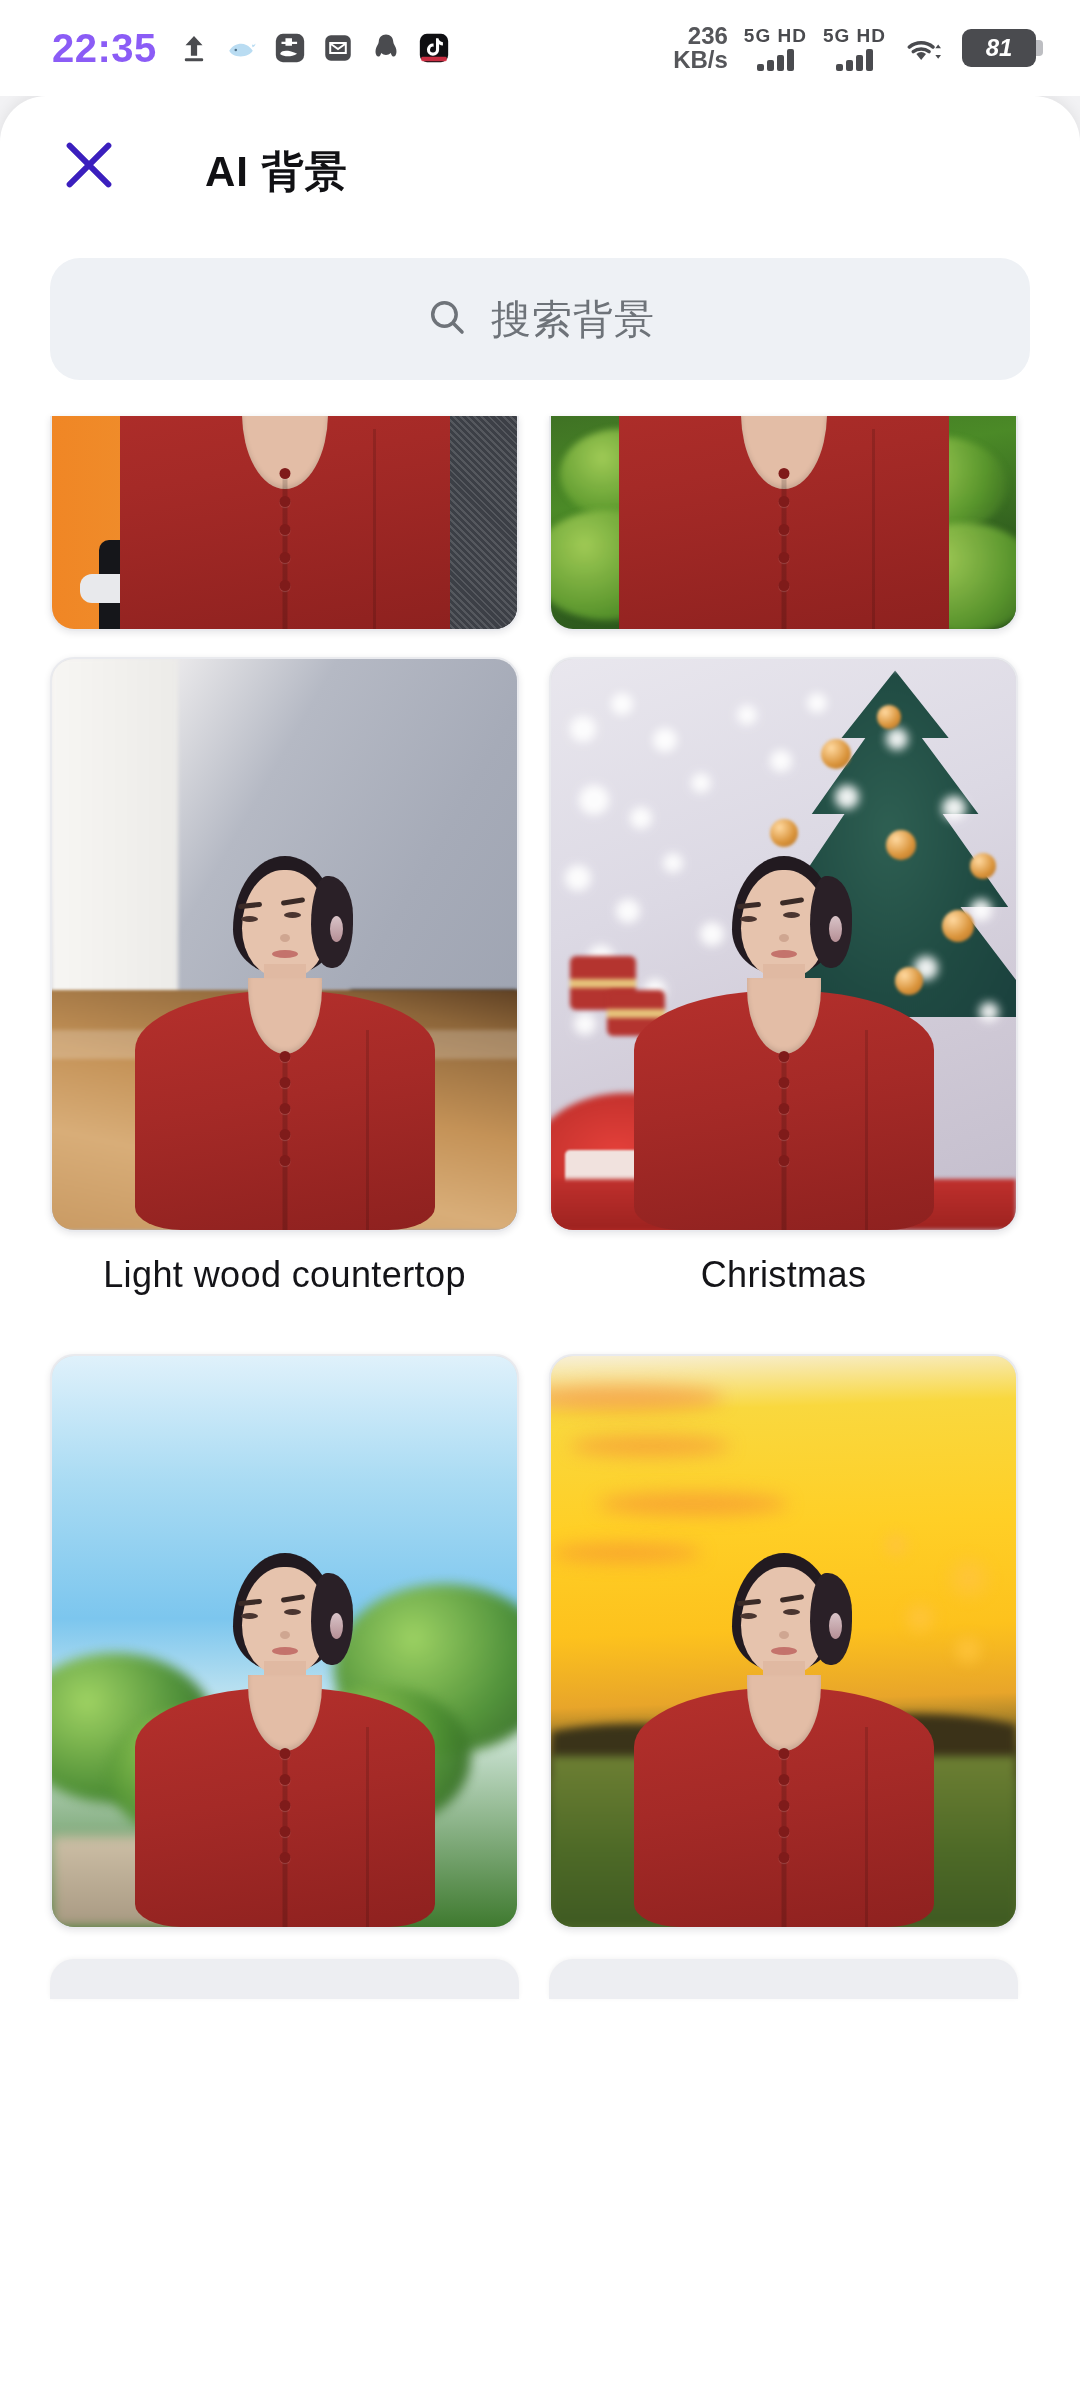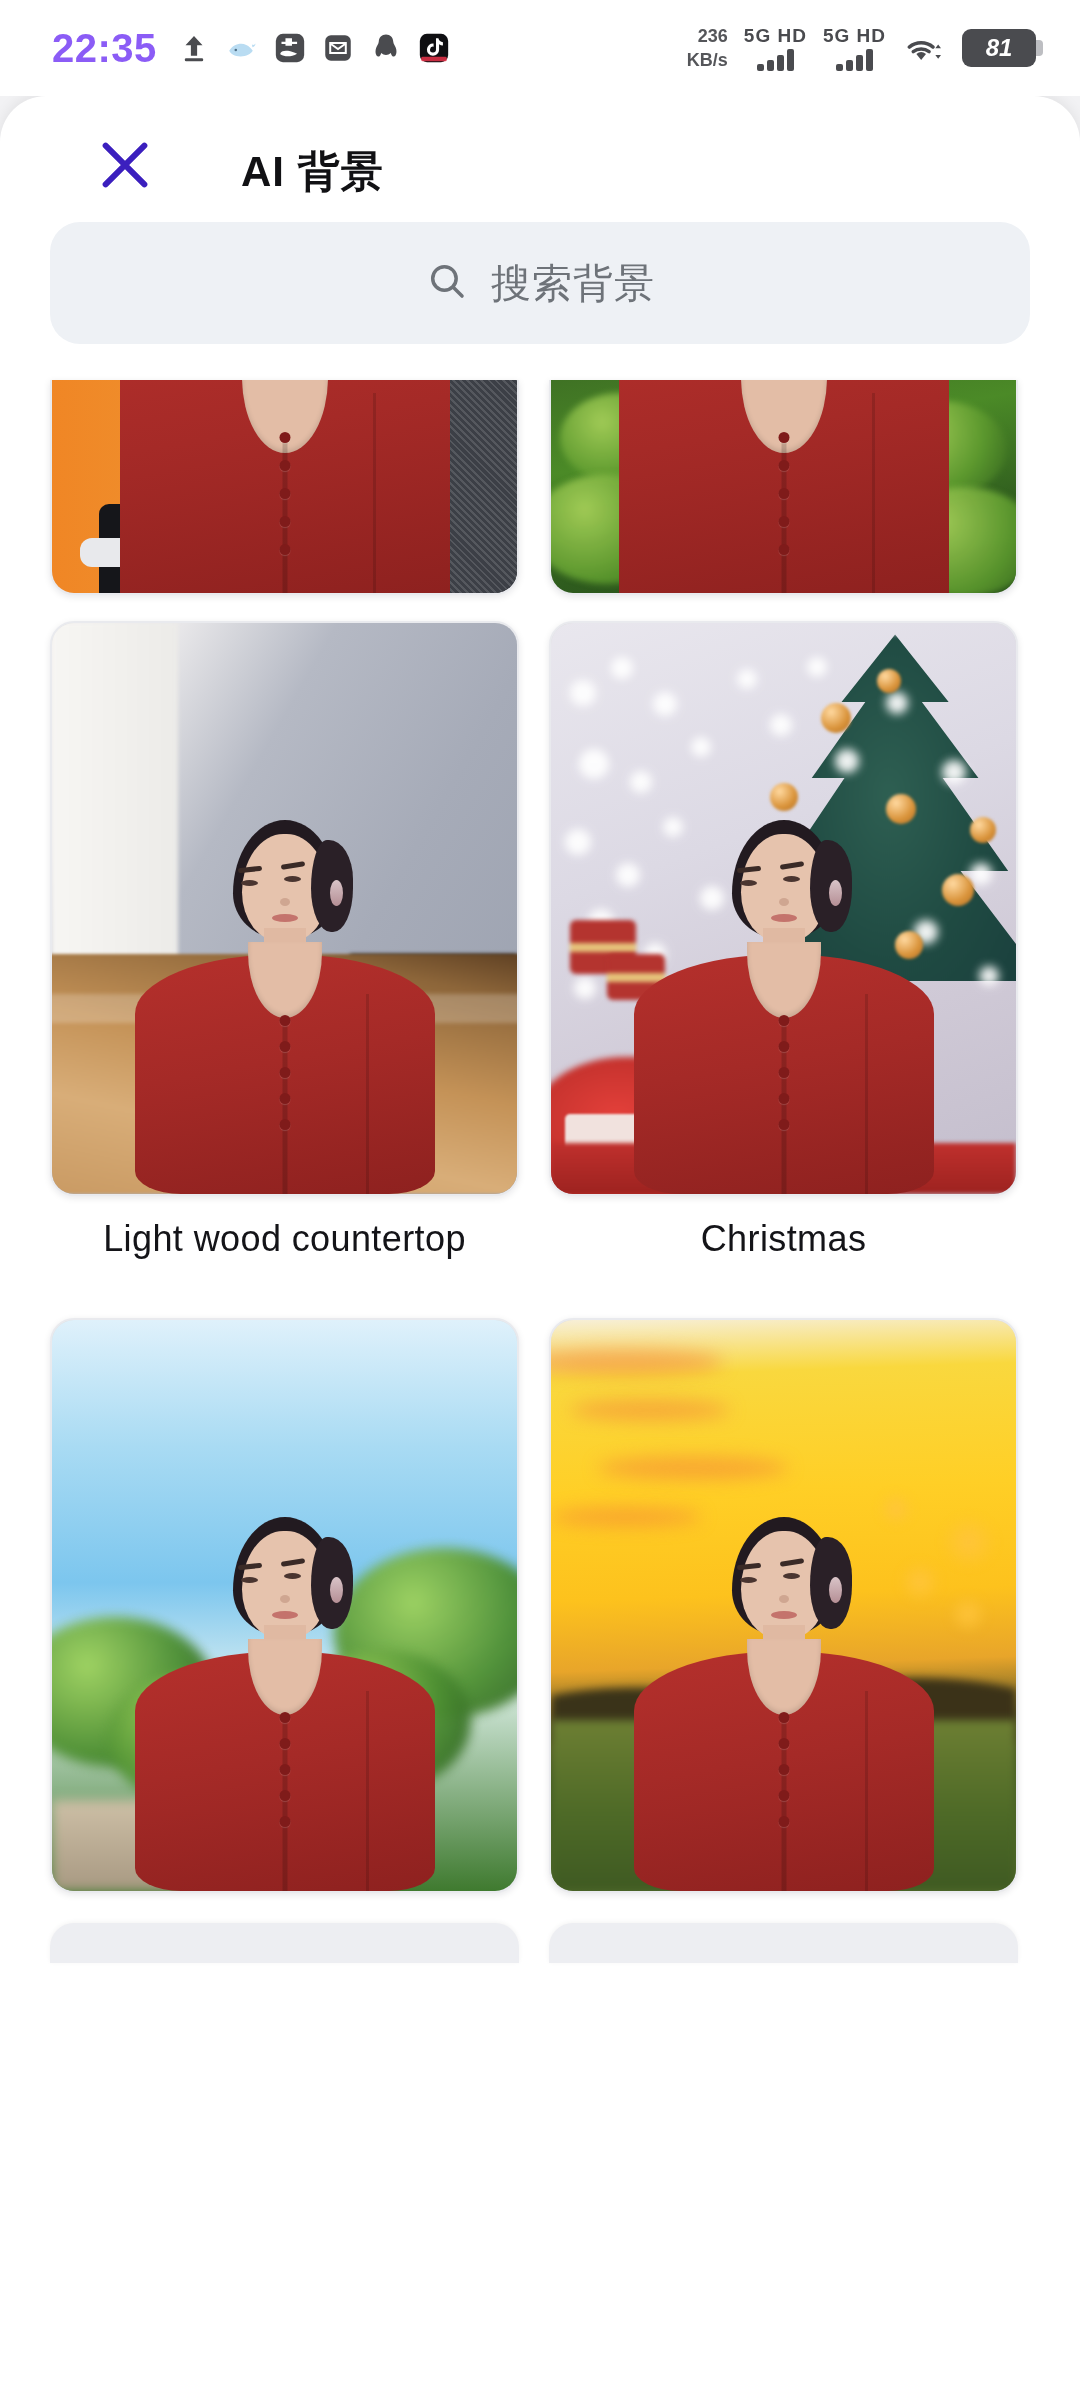--- a/index.html
+++ b/index.html
@@ -19,21 +19,21 @@
     z-index: 30;
   }
   .sb-left { display: flex; align-items: center; gap: 20px; }
   .sb-clock { font-size: 40px; font-weight: 600; color: #8b5cf6; letter-spacing: 0.5px; }
   .sb-icons { display: flex; align-items: center; gap: 14px; }
   .sb-ic { width: 34px; height: 34px; display: inline-block; position: relative; }
 
   .ic-upload svg, .sb-ic svg { display: block; }
 
   .sb-right { display: flex; align-items: center; gap: 16px; }
-  .net-speed { font-size: 18px; line-height: 24px; color: #55565a; font-weight: 600; text-align: right; }
+  .net-speed { font-size: 24px; line-height: 24px; color: #55565a; font-weight: 600; text-align: right; }
   .sig-group { display: flex; flex-direction: column; align-items: center; gap: 2px; }
   .sig-tag { font-size: 19px; font-weight: 700; color: #4a4b4f; letter-spacing: 1px; }
   .bars { display: flex; align-items: flex-end; gap: 3px; height: 22px; }
   .bars i { display: block; width: 7px; background: #4a4b4f; border-radius: 2px; }
   .bars i:nth-child(1){height:7px;} .bars i:nth-child(2){height:11px;}
   .bars i:nth-child(3){height:16px;} .bars i:nth-child(4){height:22px;}
   .wifi { width: 44px; height: 34px; position: relative; }
   .batt {
     width: 74px; height: 38px; border-radius: 9px; background: #4a4b4f;
     display: flex; align-items: center; justify-content: center; position: relative;
@@ -43,32 +43,32 @@
   .batt span { color: #ffffff; font-size: 24px; font-weight: 700; font-style: italic; }
 
   
   .sheet {
     position: absolute; top: 96px; left: 0; width: 1080px; height: 2304px;
     background: #ffffff; border-radius: 46px 46px 0 0; overflow: hidden;
     box-shadow: 0 -3px 14px rgba(0,0,0,0.07);
   }
 
   
-  .header { position: relative; height: 126px; margin-left: 36px; }
+  .header { position: relative; height: 126px; }
   .close-btn {
     position: absolute; left: 58px; top: 38px; width: 62px; height: 62px;
     display: flex; align-items: center; justify-content: center; cursor: pointer;
   }
   .page-title {
     position: absolute; left: 205px; top: 48px;
     font-size: 42px; font-weight: 700; color: #111114; letter-spacing: 1px;
   }
 
   
-  .search-wrap { padding: 0 50px; }
+  .search-wrap { padding: 0 50px; margin-top: 36px; }
   .search-bar {
     height: 122px; background: #eef1f5; border-radius: 30px;
     display: flex; align-items: center; justify-content: center; gap: 22px; cursor: text;
   }
   .search-ph { font-size: 40px; color: #6e7379; letter-spacing: 1px; }
 
   
   .scroll-area { padding: 0 50px; }
 
   .section-title {

